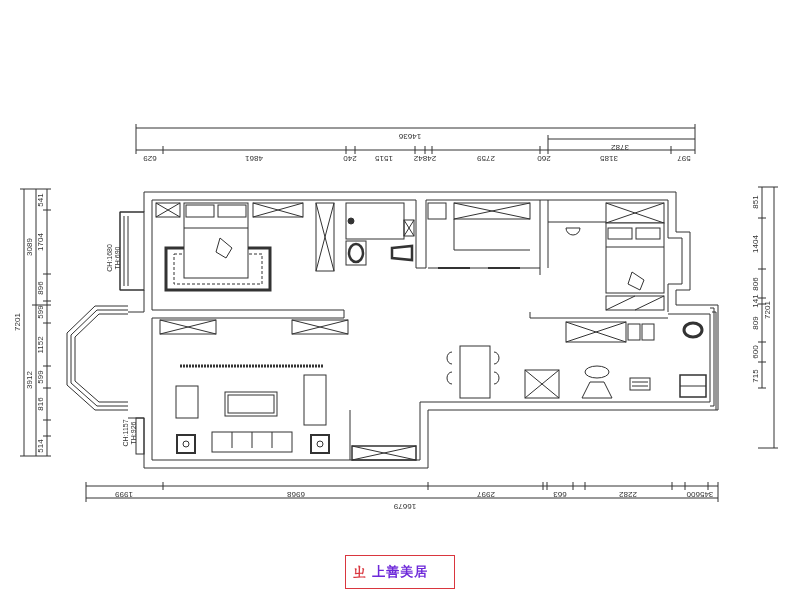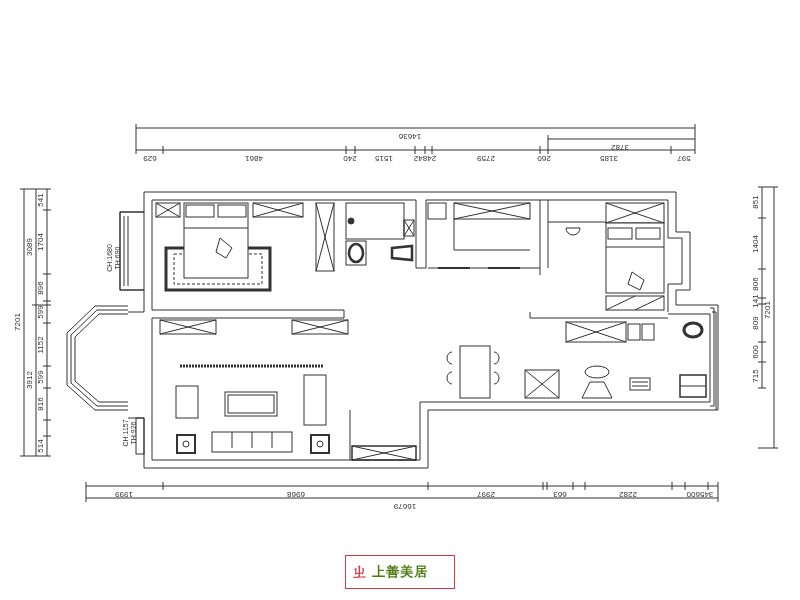--- a/index.html
+++ b/index.html
@@ -2,21 +2,21 @@
 <html><head>
 <meta charset="utf-8">
 <style>
   html, body { margin:0; padding:0; background:#ffffff; }
   body { width:800px; height:600px; position:relative; overflow:hidden; font-family:"Liberation Sans", sans-serif; }
   .plan { position:absolute; left:0; top:0; width:800px; height:600px; }
   .dim-text { font-family:"Liberation Sans", sans-serif; font-size:8px; fill:#333; }
   .note-text { font-family:"Liberation Sans", sans-serif; font-size:7px; fill:#333; }
   .logo { position:absolute; left:345px; top:555px; width:110px; height:34px; border:1px solid #d9363e; box-sizing:border-box; display:flex; align-items:center; padding-left:6px; }
   .logo-mark { color:#d9363e; font-family:"DejaVu Sans", sans-serif; font-size:16px; font-weight:bold; margin-right:4px; }
-  .logo-text { color:#4d7c0f; font-family:"DejaVu Sans", sans-serif; font-size:13px; font-weight:bold; letter-spacing:1px; }
+  .logo-text { color:#6d28d9; font-family:"DejaVu Sans", sans-serif; font-size:13px; font-weight:bold; letter-spacing:1px; }
 </style>
 </head>
 <body>
 
 <svg class="plan" viewBox="0 0 800 600" xmlns="http://www.w3.org/2000/svg">
   <g stroke="#333" stroke-width="1" fill="none">
 
     <g>
       <line x1="136" y1="128" x2="695" y2="128"></line>
       <line x1="548" y1="139" x2="695" y2="139"></line>

